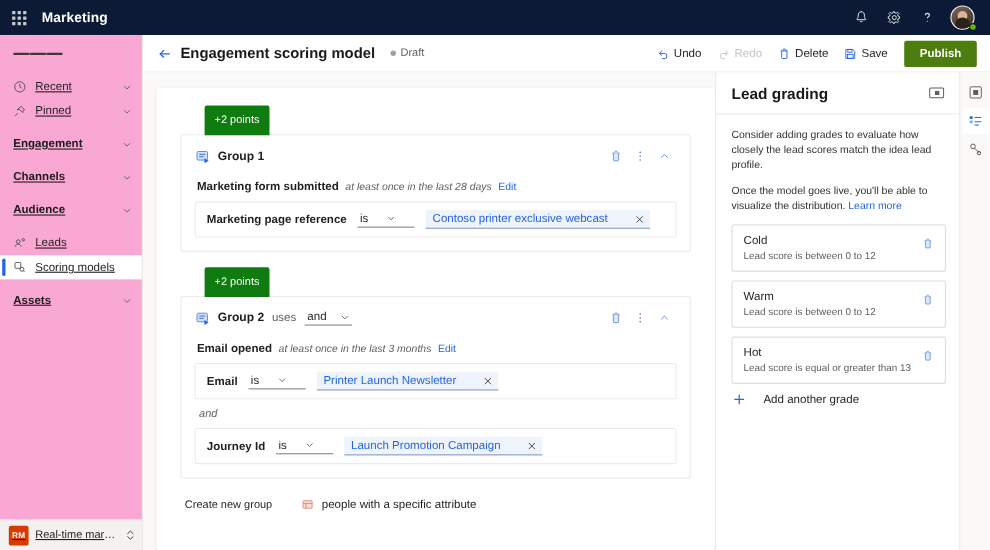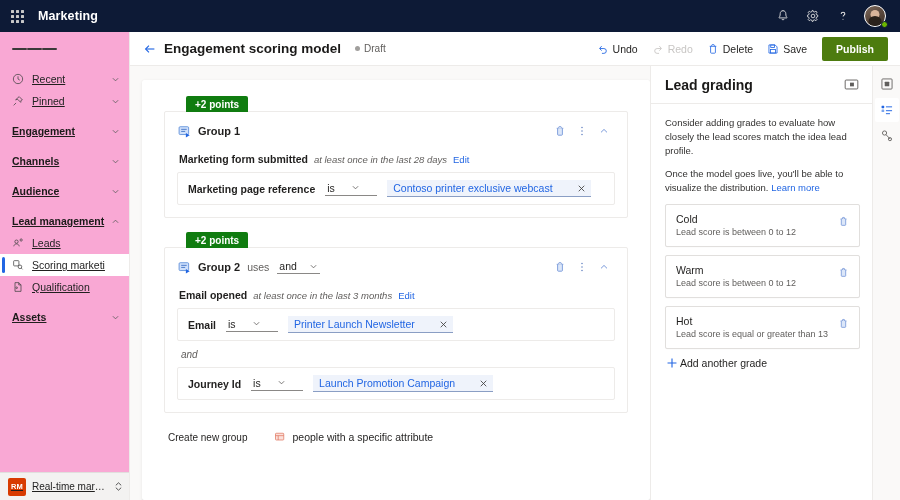--- a/index.html
+++ b/index.html
@@ -123,22 +123,22 @@
   
   .canvas { flex: 1; min-width: 0; padding: 14px 0 0 12px; overflow: hidden; }
   .canvas-card {
     background: #ffffff; border-radius: 2px; height: 100%;
     padding: 16px 22px 0 22px; position: relative;
     box-shadow: 0 .3px .9px rgba(0,0,0,.07), 0 1.6px 3.6px rgba(0,0,0,.07);
   }
 
   .grp-block { position: relative; margin-bottom: 14px; }
   .points-badge {
-    display: inline-flex; align-items: center; height: 16px; padding: 0 9px;
-    background: #107c10; color: #ffffff; font-size: 10px; font-weight: 700;
+    display: inline-flex; align-items: center; height: 27px; padding: 0 9px;
+    background: #107c10; color: #ffffff; font-size: 10px; font-weight: 400;
     border-radius: 2px 2px 0 0; position: relative; z-index: 2; margin-left: 22px;
   }
   .grp-card {
     border: 1px solid #edebe9; background: #ffffff; border-radius: 2px;
     margin-top: -1px; padding: 9px 12px 12px 12px;
   }
   .grp-head { display: flex; align-items: center; height: 20px; }
   .grp-icon { width: 16px; height: 15px; display: flex; align-items: center; justify-content: center; flex: 0 0 16px;}
   .grp-name { font-size: 11px; font-weight: 700; color: #201f1e; padding-left: 5px; }
   .grp-uses { font-size: 10.5px; color: #605e5c; padding-left: 7px; }
@@ -199,21 +199,21 @@
   .rp-link { color: #2266e3; cursor: pointer; }
   .grade-card {
     border: 1px solid #e1dfdd; border-radius: 2px; background: #ffffff;
     display: flex; align-items: flex-start; padding: 8px 8px 9px 10px; margin-bottom: 8px;
     box-shadow: 0 .2px .6px rgba(0,0,0,.05);
   }
   .grade-text { flex: 1; min-width: 0; }
   .grade-name { font-size: 10.5px; color: #201f1e; margin-bottom: 2px; }
   .grade-desc { font-size: 9px; color: #605e5c; }
   .grade-del { width: 16px; height: 16px; display: flex; align-items: center; justify-content: center; cursor: pointer; color: #6b8fd6; flex: 0 0 16px;}
-  .add-grade { display: flex; align-items: center; gap: 2px; margin-top: 8px; cursor: pointer; padding-left: 1px;}
+  .add-grade { display: flex; align-items: center; gap: 16px; margin-top: 8px; cursor: pointer; padding-left: 1px;}
   .add-grade .agtext { font-size: 10.5px; color: #201f1e; }
 
   
   .rail {
     width: 28px; flex: 0 0 28px; background: #faf9f8; border-left: 1px solid #edebe9;
     display: flex; flex-direction: column; align-items: center; padding-top: 6px; gap: 2px;
   }
   .rail-btn {
     width: 24px; height: 24px; display: flex; align-items: center; justify-content: center;
     cursor: pointer; border-radius: 2px; position: relative; color: #424242;
@@ -338,61 +338,43 @@
         <div class="nav-row nav-group">
           <span class="nlabel">Audience</span>
           <span class="chev">
             <svg width="9" height="9" viewBox="0 0 12 12" fill="none" stroke="#5c5c5c" stroke-width="1.1">
                 <path d="M2.5 4.3L6 7.8l3.5-3.5"></path>
               </svg>
           </span>
         </div>
         <div class="nav-spacer-sm"></div>
 
-        <div class="nav-row nav-group">
-          <span class="nlabel">Lead management</span>
-          <span class="chev">
-            <svg width="9" height="9" viewBox="0 0 12 12" fill="none" stroke="#5c5c5c" stroke-width="1.1">
-                <path d="M2.5 7.7L6 4.2l3.5 3.5"></path>
-              </svg>
-          </span>
-        </div>
 
         <div class="nav-row">
           <span class="nico">
             <svg width="12" height="12" viewBox="0 0 16 16" fill="none" stroke="#424242" stroke-width="1">
                 <circle cx="6" cy="6.2" r="2.2"></circle>
                 <path d="M2.4 12.4c.3-2 1.8-3.2 3.6-3.2s3.3 1.2 3.6 3.2"></path>
                 <circle cx="12.2" cy="4" r="1.5"></circle>
               </svg>
           </span>
           <span class="nlabel">Leads</span>
         </div>
 
         <div class="nav-row nav-sel">
           <span class="nico">
             <svg width="12" height="12" viewBox="0 0 16 16" fill="none" stroke="#424242" stroke-width="1">
                 <rect x="2.2" y="2.2" width="7" height="7" rx="1"></rect>
                 <circle cx="10.6" cy="10.4" r="2.4"></circle>
                 <path d="M12.4 12.2l1.6 1.6"></path>
               </svg>
           </span>
-          <span class="nlabel">Scoring marketi</span>
-        </div>
-
-        <div class="nav-row">
-          <span class="nico">
-            <svg width="12" height="12" viewBox="0 0 16 16" fill="none" stroke="#424242" stroke-width="1">
-                <path d="M4 2.2h5l3 3v8.6H4z"></path>
-                <path d="M9 2.2v3h3"></path>
-                <circle cx="6.2" cy="9" r="1.1"></circle>
-              </svg>
-          </span>
-          <span class="nlabel">Qualification</span>
-        </div>
+          <span class="nlabel">Scoring models</span>
+        </div>
+
 
         <div class="nav-spacer-sm"></div>
 
         <div class="nav-row nav-group">
           <span class="nlabel">Assets</span>
           <span class="chev">
             <svg width="9" height="9" viewBox="0 0 12 12" fill="none" stroke="#5c5c5c" stroke-width="1.1">
                 <path d="M2.5 4.3L6 7.8l3.5-3.5"></path>
               </svg>
           </span>

